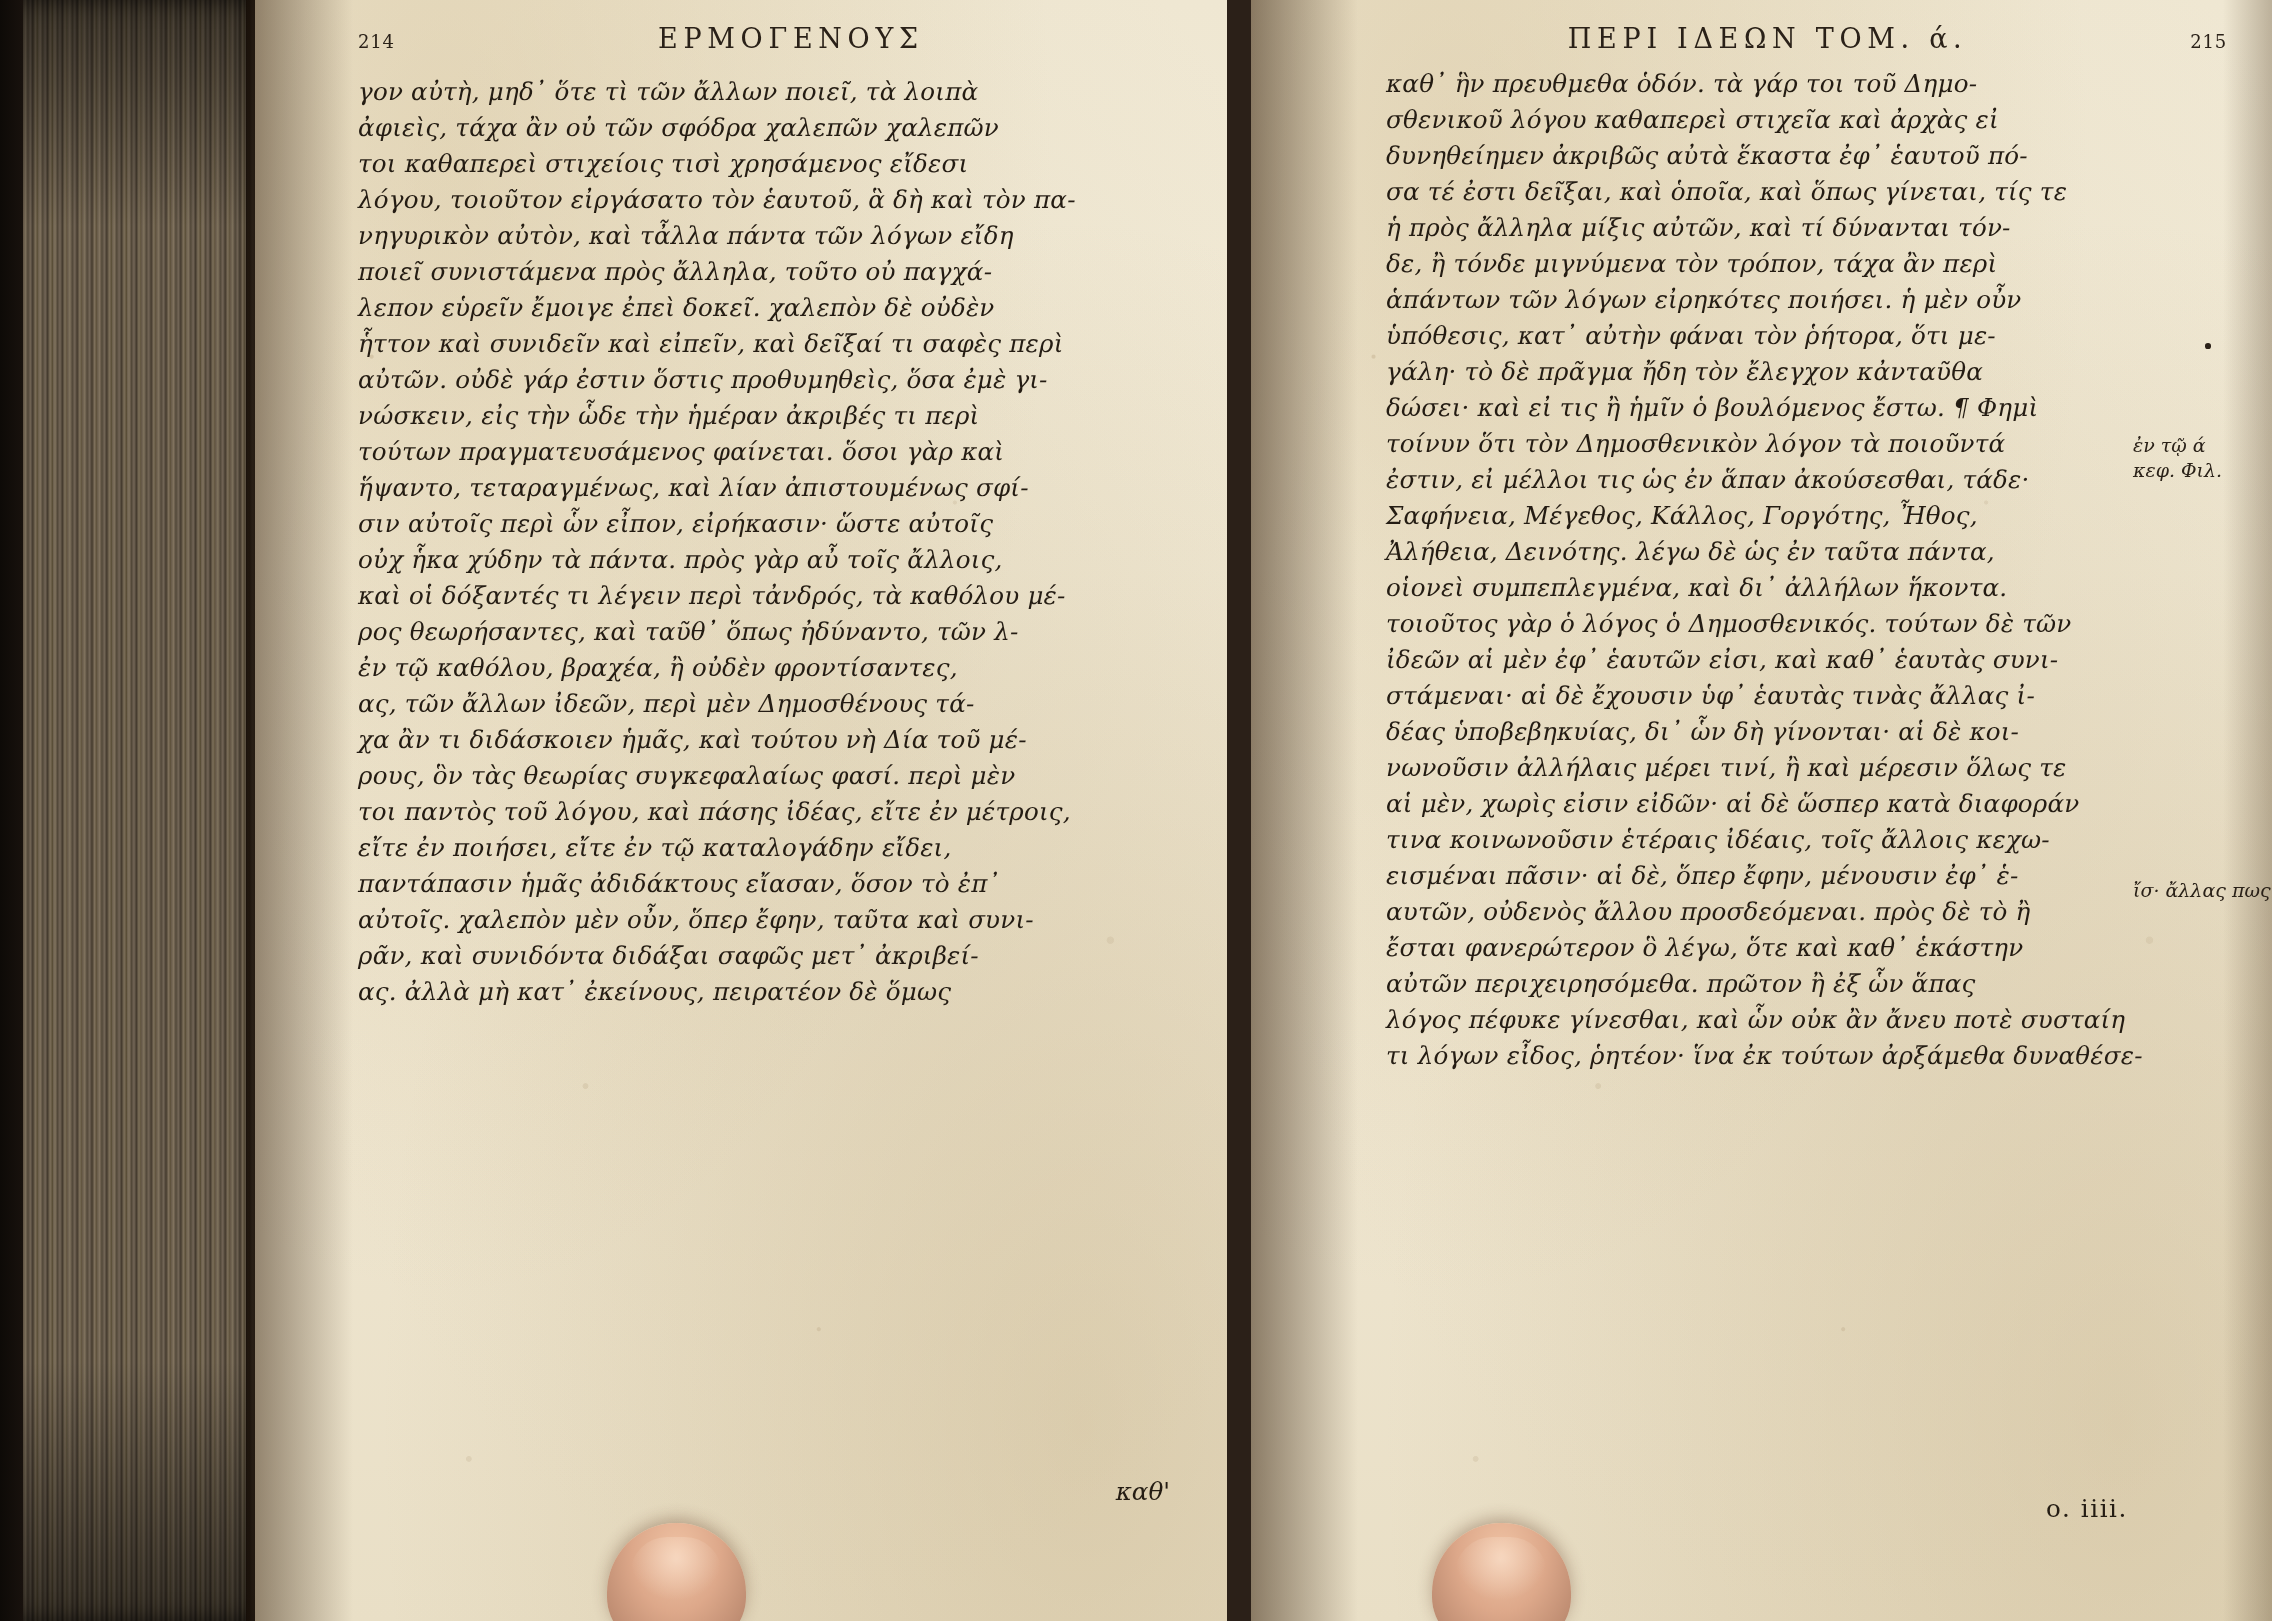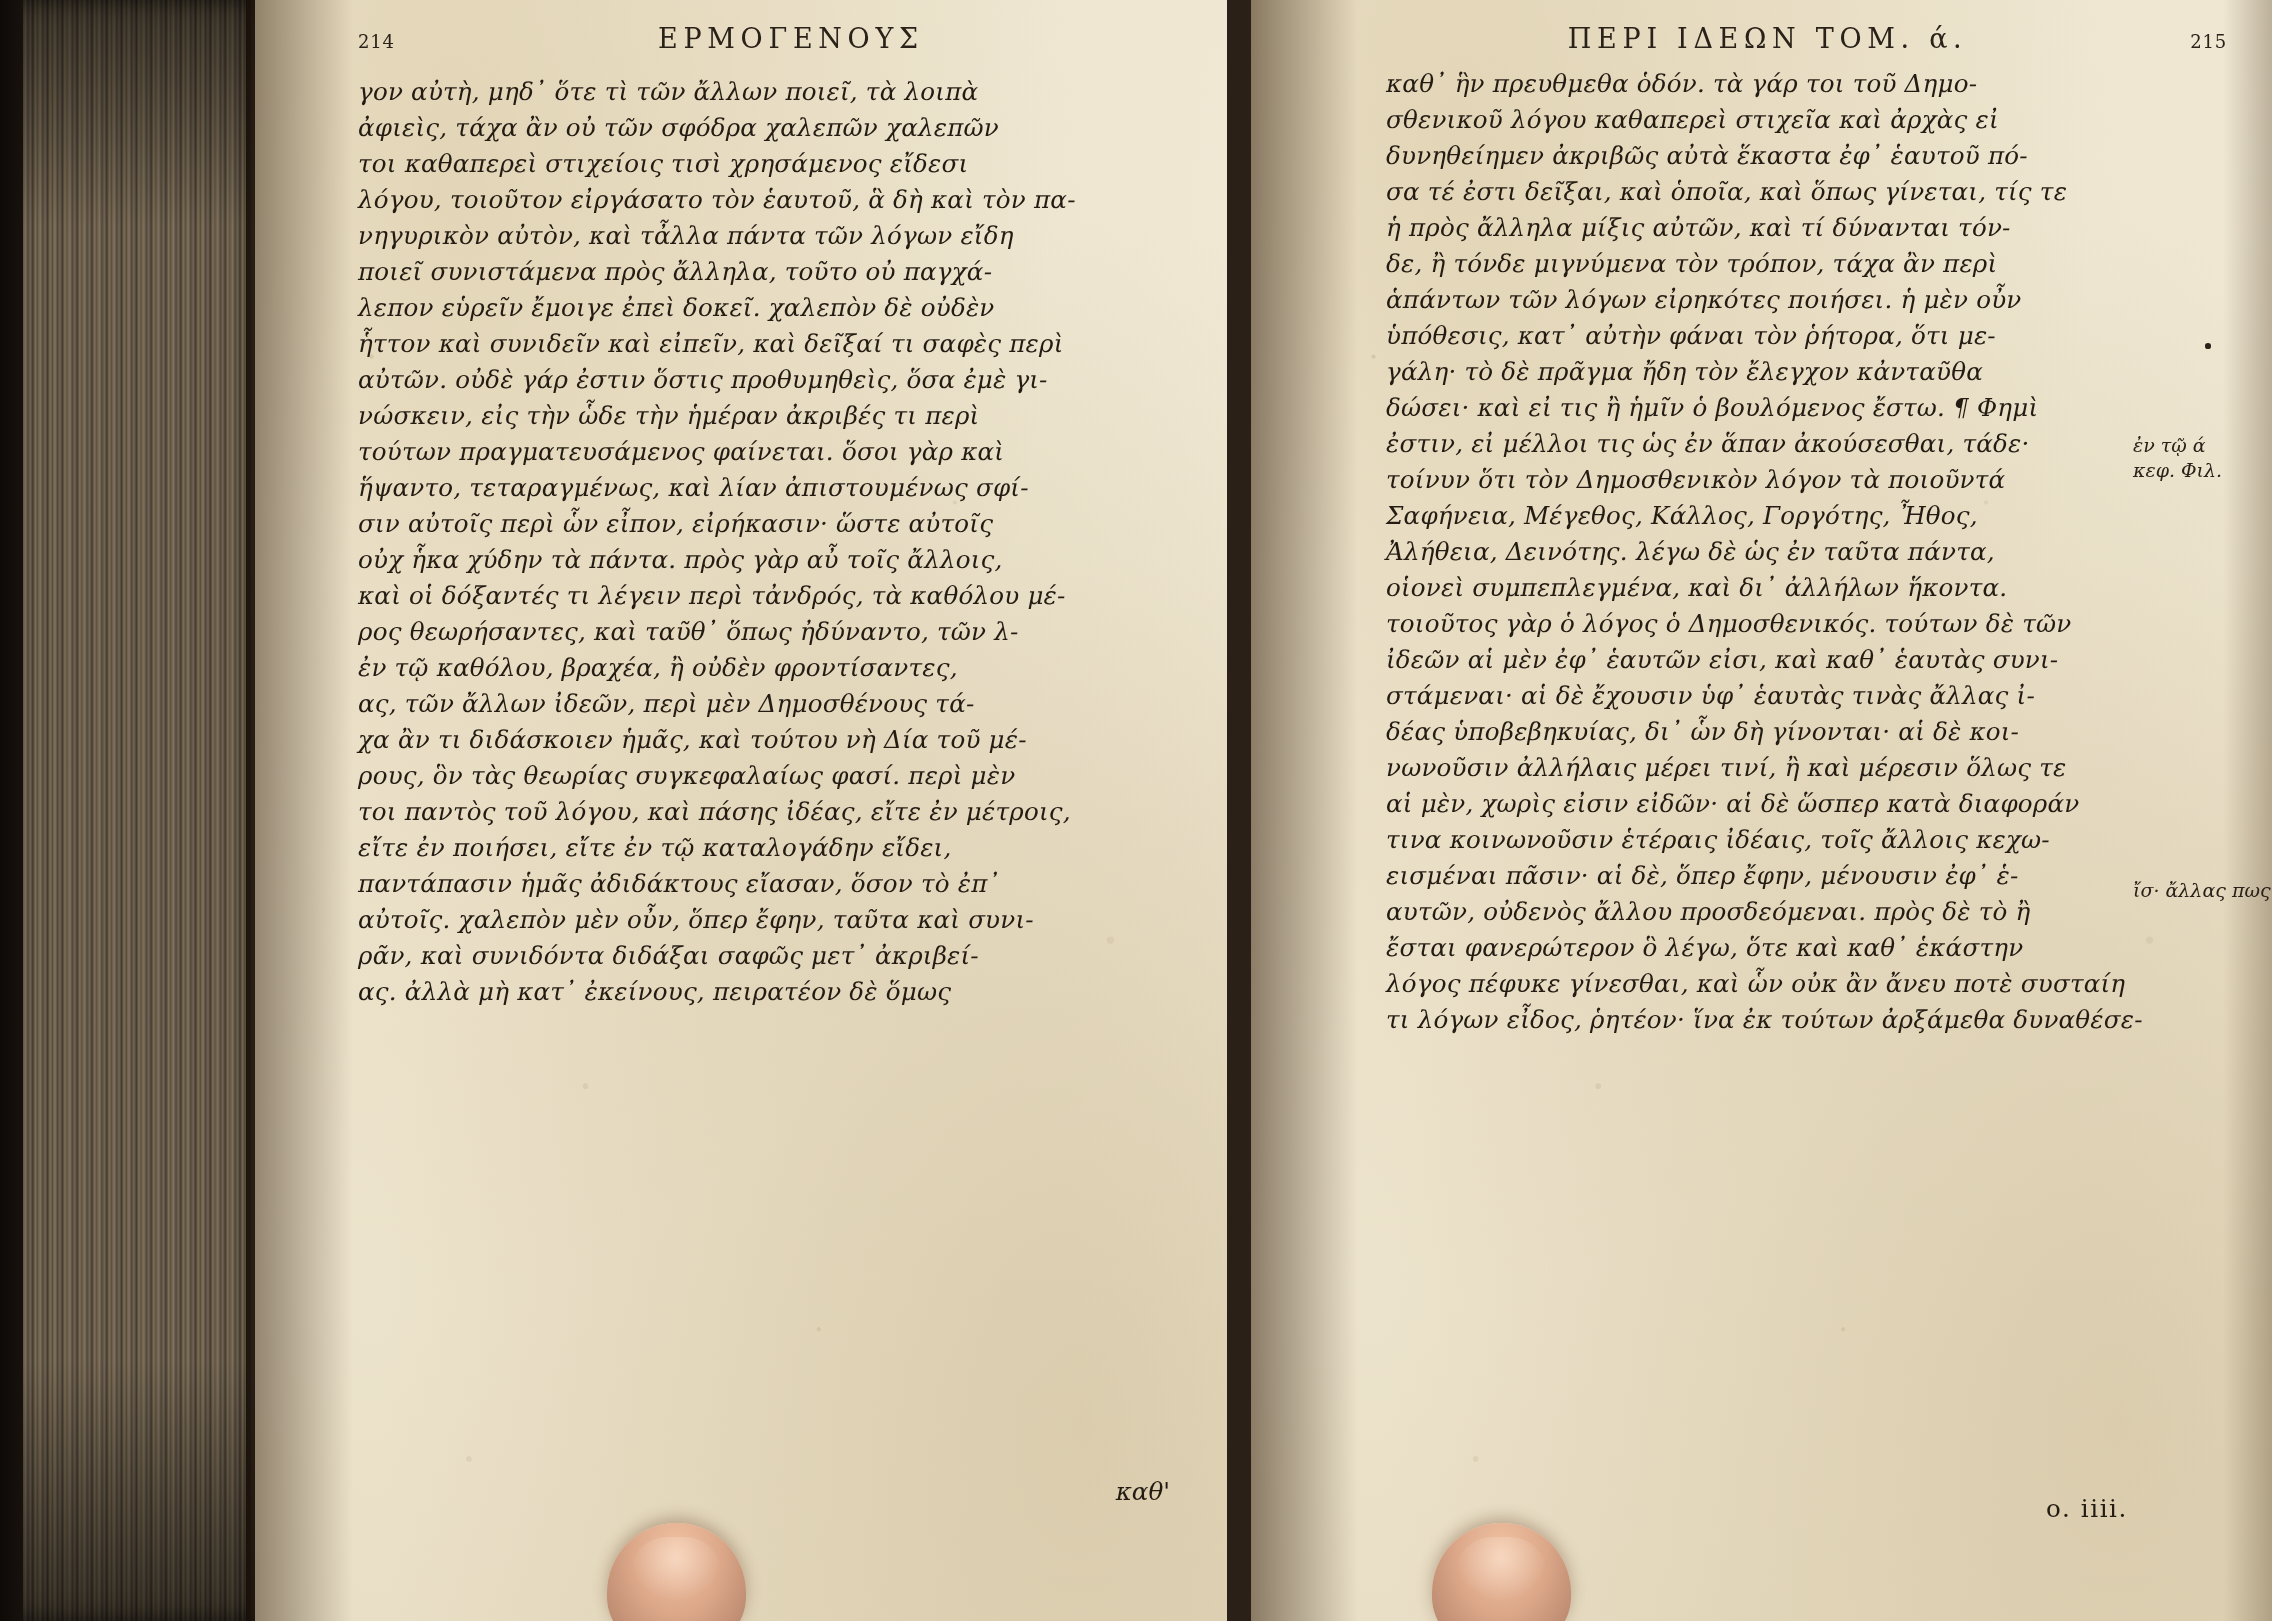--- a/index.html
+++ b/index.html
@@ -281,35 +281,36 @@
           <span class="ln" style="transform: scaleX(1);">καθ᾽ ἣν πρευθμεθα ὁδόν. τὰ γάρ τοι τοῦ Δημο-</span>
           <span class="ln" style="transform: scaleX(1);">σθενικοῦ λόγου καθαπερεὶ στιχεῖα καὶ ἀρχὰς εἰ</span>
           <span class="ln" style="transform: scaleX(1);">δυνηθείημεν ἀκριβῶς αὐτὰ ἕκαστα ἐφ᾽ ἑαυτοῦ πό-</span>
           <span class="ln" style="transform: scaleX(1);">σα τέ ἐστι δεῖξαι, καὶ ὁποῖα, καὶ ὅπως γίνεται, τίς τε</span>
           <span class="ln" style="transform: scaleX(1);">ἡ πρὸς ἄλληλα μίξις αὐτῶν, καὶ τί δύνανται τόν-</span>
           <span class="ln" style="transform: scaleX(1);">δε, ἢ τόνδε μιγνύμενα τὸν τρόπον, τάχα ἂν περὶ</span>
           <span class="ln" style="transform: scaleX(1);">ἁπάντων τῶν λόγων εἰρηκότες ποιήσει. ἡ μὲν οὖν</span>
           <span class="ln" style="transform: scaleX(1);">ὑπόθεσις, κατ᾽ αὐτὴν φάναι τὸν ῥήτορα, ὅτι με-</span>
           <span class="ln" style="transform: scaleX(1);">γάλη· τὸ δὲ πρᾶγμα ἤδη τὸν ἔλεγχον κἀνταῦθα</span>
           <span class="ln" style="transform: scaleX(1);">δώσει· καὶ εἰ τις ἢ ἡμῖν ὁ βουλόμενος ἔστω. ¶ Φημὶ</span>
+          <span class="ln" style="transform: scaleX(1);">τοίνυν ὅτι τὸν Δημοσθενικὸν λόγον τὰ ποιοῦντά</span>
           <span class="ln" style="transform: scaleX(1);">ἐστιν, εἰ μέλλοι τις ὡς ἐν ἅπαν ἀκούσεσθαι, τάδε·</span>
-          <span class="ln" style="transform: scaleX(1);">τοίνυν ὅτι τὸν Δημοσθενικὸν λόγον τὰ ποιοῦντά</span>
           <span class="ln" style="transform: scaleX(1);">Σαφήνεια, Μέγεθος, Κάλλος, Γοργότης, Ἦθος,</span>
           <span class="ln" style="transform: scaleX(1);">Ἀλήθεια, Δεινότης. λέγω δὲ ὡς ἐν ταῦτα πάντα,</span>
           <span class="ln" style="transform: scaleX(1);">οἱονεὶ συμπεπλεγμένα, καὶ δι᾽ ἀλλήλων ἥκοντα.</span>
           <span class="ln" style="transform: scaleX(1);">τοιοῦτος γὰρ ὁ λόγος ὁ Δημοσθενικός. τούτων δὲ τῶν</span>
           <span class="ln" style="transform: scaleX(1);">ἰδεῶν αἱ μὲν ἐφ᾽ ἑαυτῶν εἰσι, καὶ καθ᾽ ἑαυτὰς συνι-</span>
           <span class="ln" style="transform: scaleX(1);">στάμεναι· αἱ δὲ ἔχουσιν ὑφ᾽ ἑαυτὰς τινὰς ἄλλας ἰ-</span>
           <span class="ln" style="transform: scaleX(1);">δέας ὑποβεβηκυίας, δι᾽ ὧν δὴ γίνονται· αἱ δὲ κοι-</span>
           <span class="ln" style="transform: scaleX(1);">νωνοῦσιν ἀλλήλαις μέρει τινί, ἢ καὶ μέρεσιν ὅλως τε</span>
           <span class="ln" style="transform: scaleX(1);">αἱ μὲν, χωρὶς εἰσιν εἰδῶν· αἱ δὲ ὥσπερ κατὰ διαφοράν</span>
           <span class="ln" style="transform: scaleX(1);">τινα κοινωνοῦσιν ἑτέραις ἰδέαις, τοῖς ἄλλοις κεχω-</span>
           <span class="ln" style="transform: scaleX(1);">εισμέναι πᾶσιν· αἱ δὲ, ὅπερ ἔφην, μένουσιν ἐφ᾽ ἑ-</span>
           <span class="ln" style="transform: scaleX(1);">αυτῶν, οὐδενὸς ἄλλου προσδεόμεναι. πρὸς δὲ τὸ ἢ</span>
           <span class="ln" style="transform: scaleX(1);">ἔσται φανερώτερον ὃ λέγω, ὅτε καὶ καθ᾽ ἑκάστην</span>
+          <span class="ln" style="transform: scaleX(1);">αὐτῶν περιχειρησόμεθα. πρῶτον ἢ ἐξ ὧν ἅπας</span>
           <span class="ln" style="transform: scaleX(1);">λόγος πέφυκε γίνεσθαι, καὶ ὧν οὐκ ἂν ἄνευ ποτὲ συσταίη</span>
           <span class="ln" style="transform: scaleX(1);">τι λόγων εἶδος, ῥητέον· ἵνα ἐκ τούτων ἀρξάμεθα δυναθέσε-</span>
         </div>
 
       <div class="margin-dot" style="left:954px; top:343px;"></div>
 
       <div class="marginalia" style="left:882px; top:433px; width:131px;">ἐν τῷ ά
 κεφ. Φιλ.</div>
 
       <div class="marginalia" style="left:882px; top:878px; width:148px;">ἴσ· ἄλλας πως</div>

